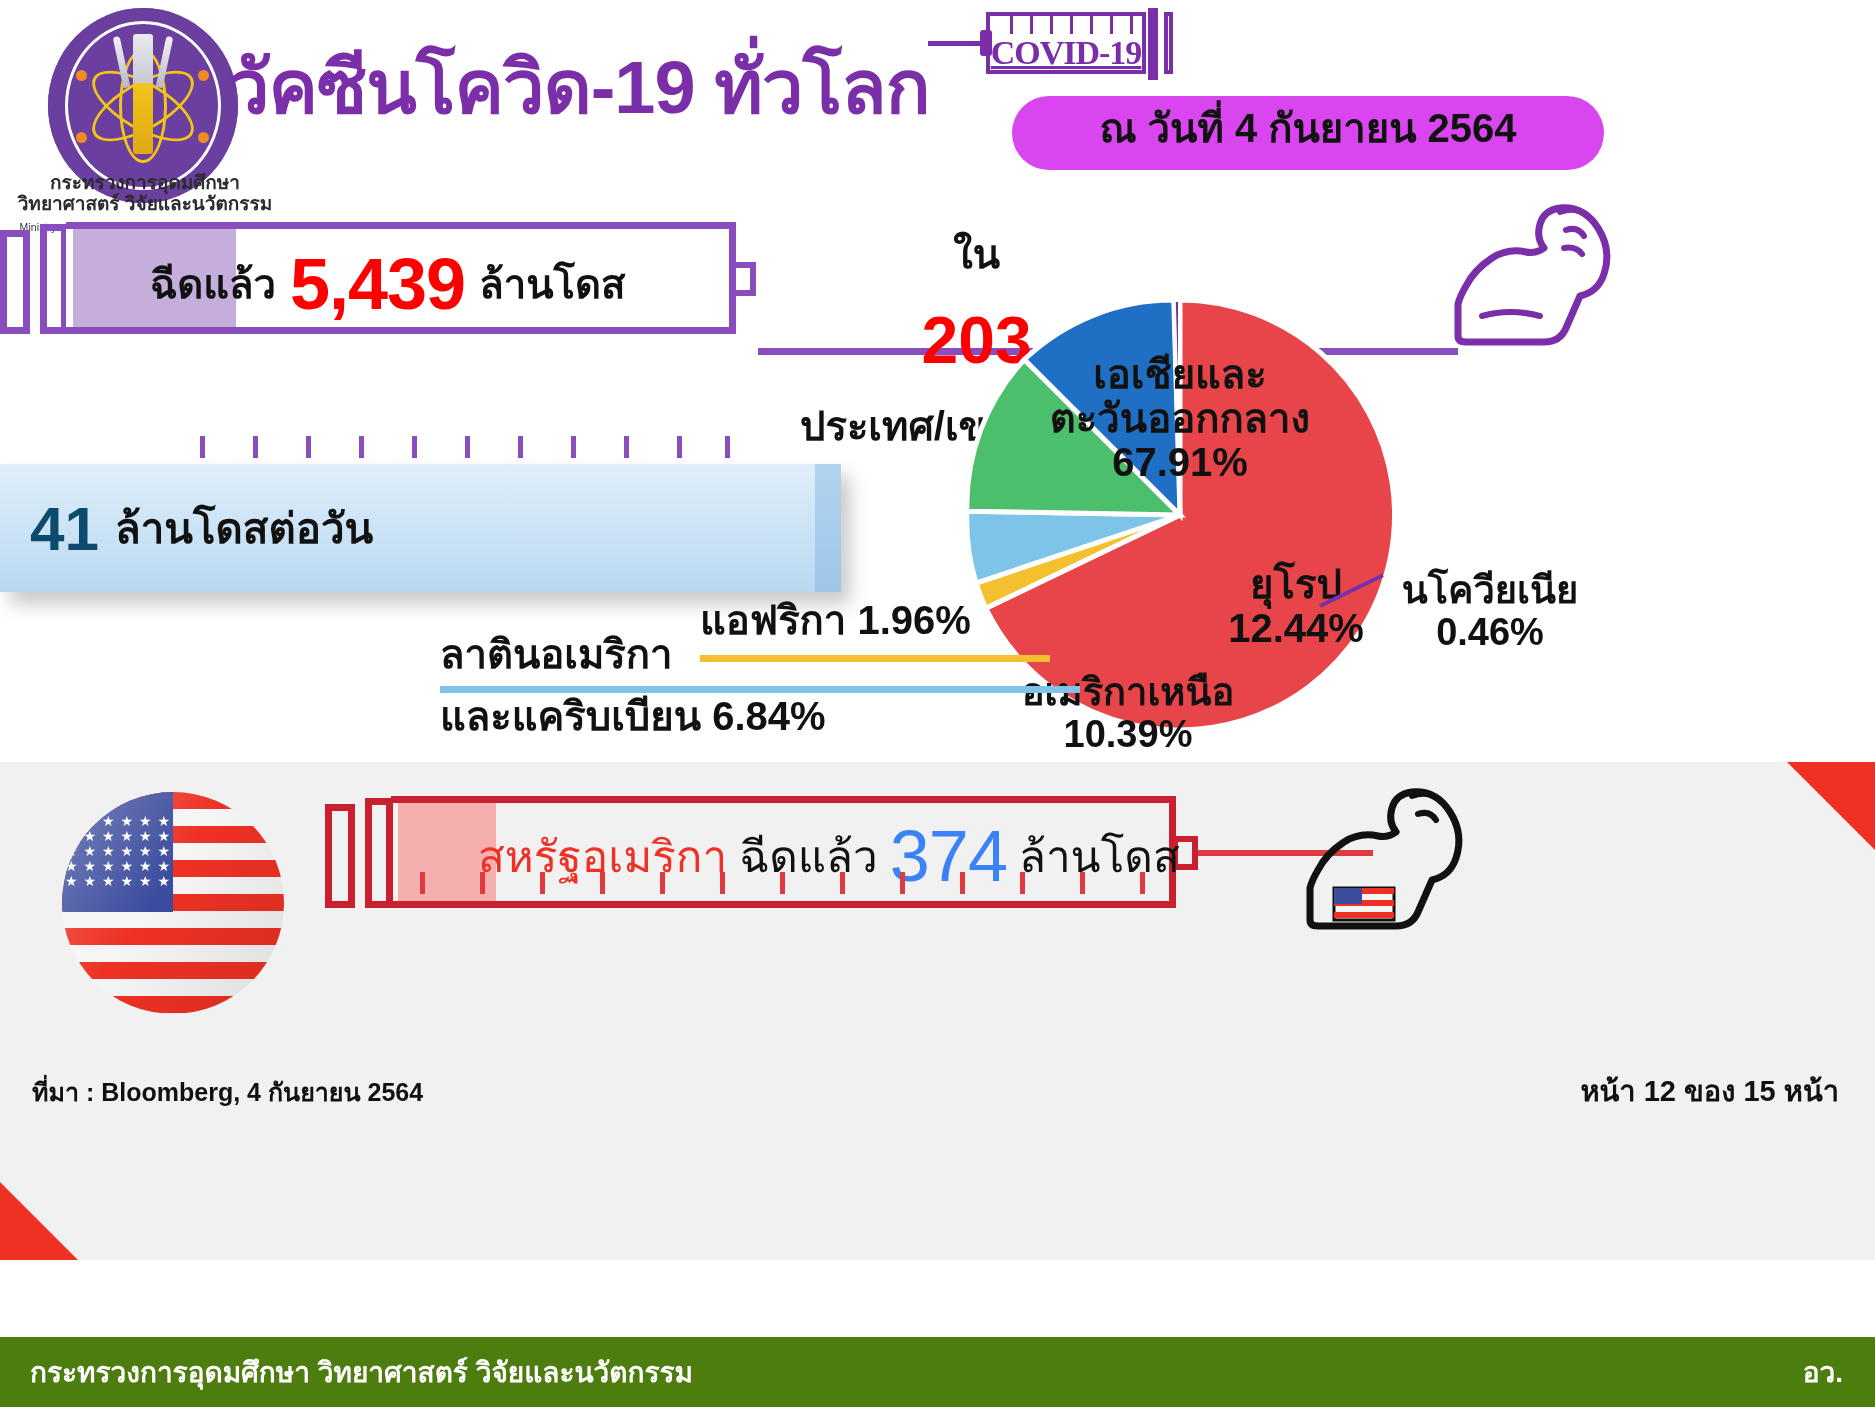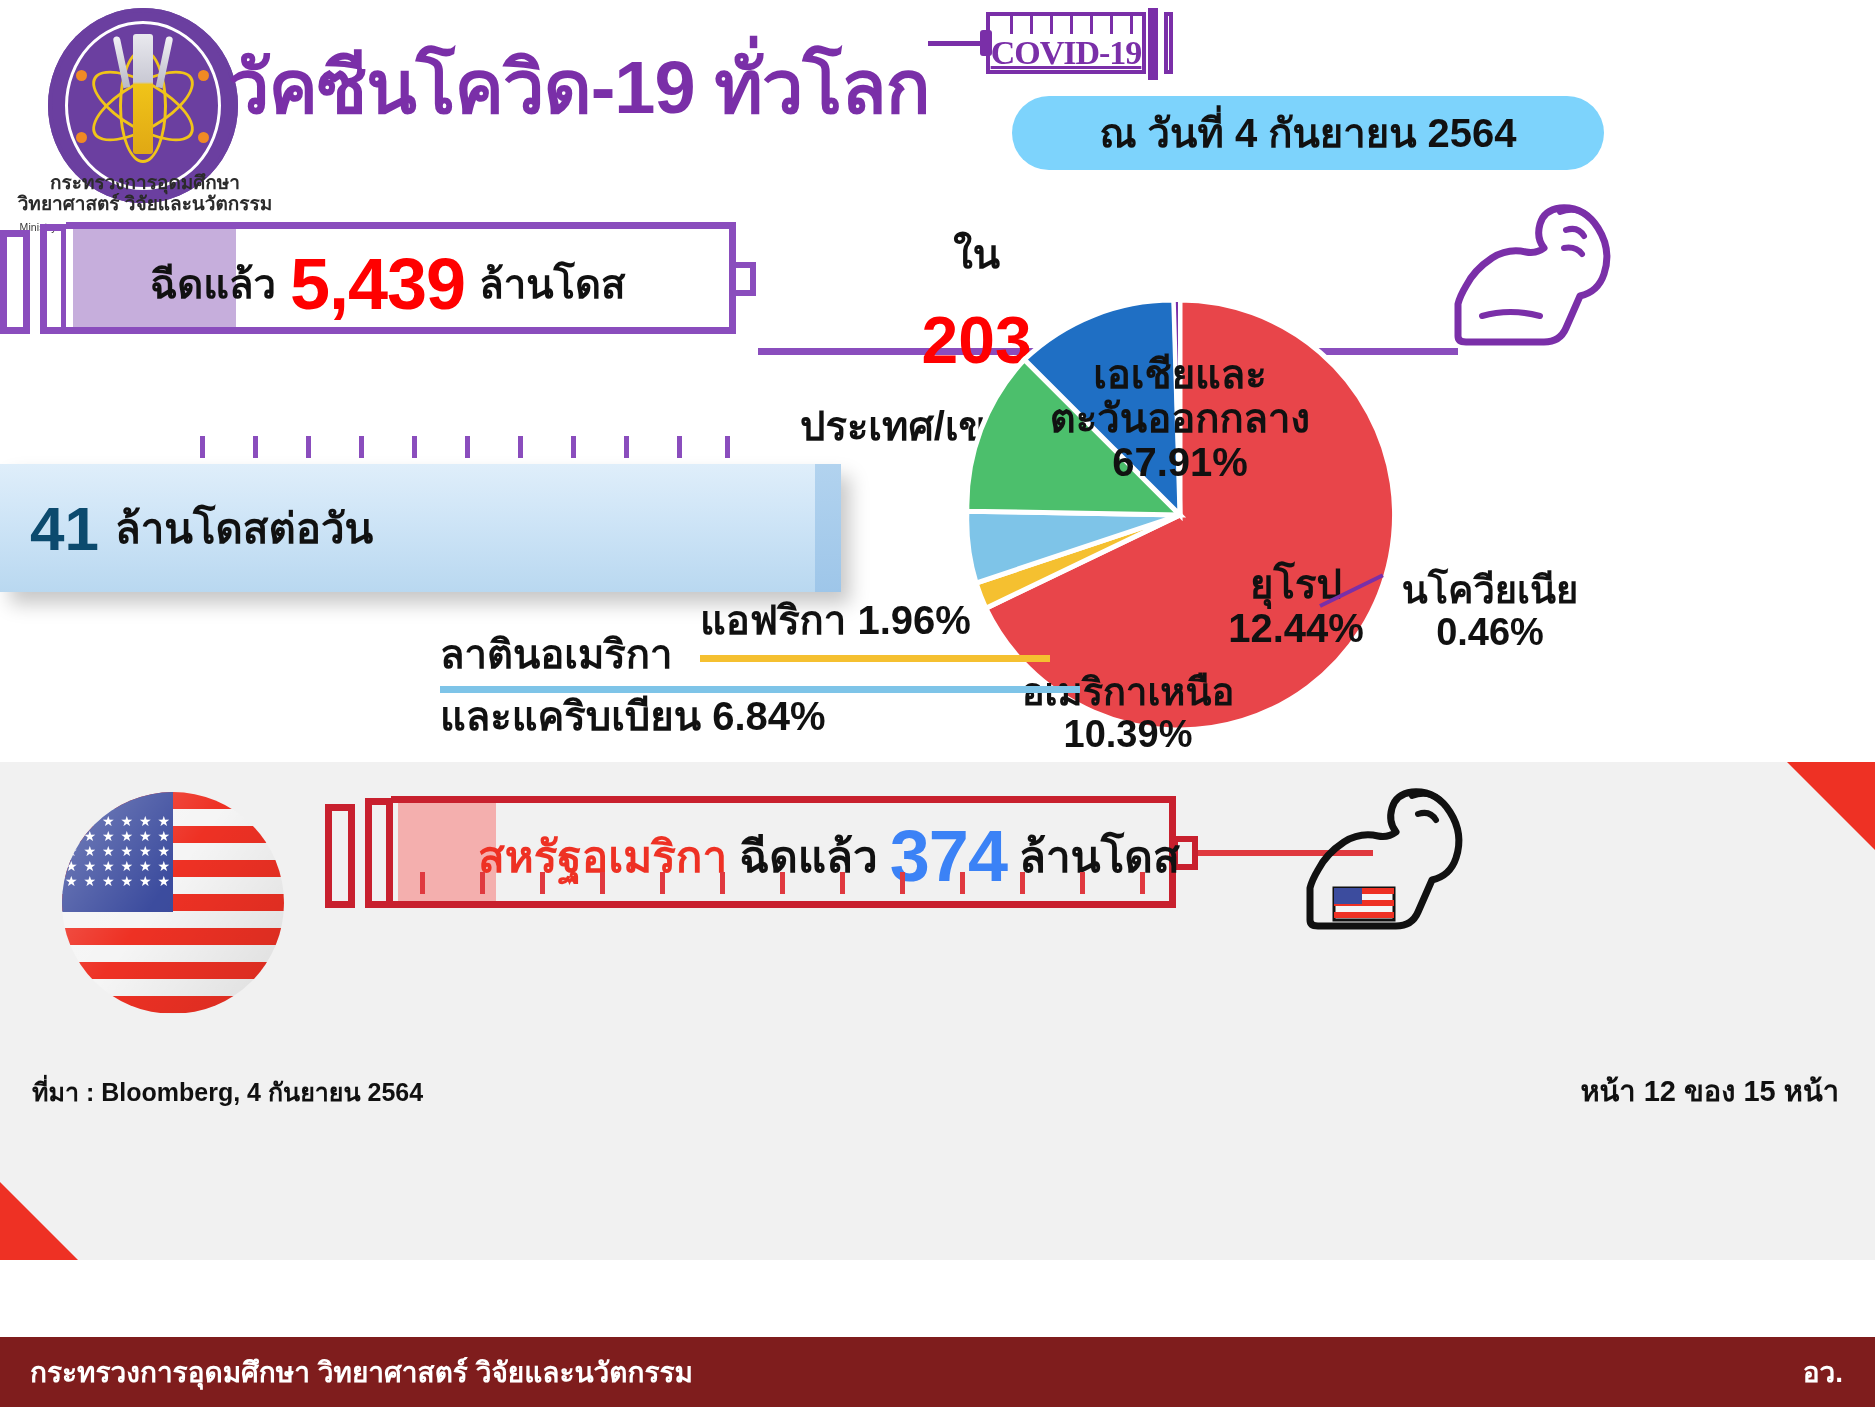--- a/index.html
+++ b/index.html
@@ -76,22 +76,22 @@
   .covid-label{
     position:absolute;left:22px;top:26px;width:152px;text-align:center;
     color:#7A2FA8;font-weight:bold;font-size:34px;letter-spacing:-1px;
     font-family:"Liberation Serif","DejaVu Serif",serif;
     text-decoration:underline;
   }
 
   
   .date-pill{
     position:absolute;left:1012px;top:96px;width:592px;height:74px;
-    background:#7dd3fc;border-radius:38px;
-    display:flex;align-items:center;justify-content:center;
+    background:#d946ef;border-radius:38px;
+    display:flex;align-items:flex-start;justify-content:center;
   }
   .date-pill span{color:#111;font-weight:bold;font-size:40px;}
 
   
   .psyr{position:absolute;left:0px;top:222px;width:760px;height:116px;}
   .psyr .plunger1{position:absolute;left:0;top:8px;width:30px;height:104px;border:7px solid #8A4DBD;box-sizing:border-box;}
   .psyr .plunger2{position:absolute;left:40px;top:2px;width:28px;height:110px;border:7px solid #8A4DBD;box-sizing:border-box;}
   .psyr .barrel{
     position:absolute;left:66px;top:0px;right:24px;height:112px;
     border:7px solid #8A4DBD;border-left:none;box-sizing:border-box;background:#fff;
@@ -172,40 +172,40 @@
   .flag-shade{position:absolute;inset:0;background:linear-gradient(125deg,rgba(255,255,255,.30) 0%,rgba(255,255,255,0) 45%,rgba(0,0,0,.10) 100%);}
 
   .rsyr{position:absolute;left:325px;top:796px;width:875px;height:116px;}
   .rsyr .plunger1{position:absolute;left:0;top:8px;width:30px;height:104px;border:7px solid #C8202E;box-sizing:border-box;}
   .rsyr .plunger2{position:absolute;left:40px;top:2px;width:28px;height:110px;border:7px solid #C8202E;box-sizing:border-box;}
   .rsyr .barrel{position:absolute;left:66px;top:0;right:24px;height:112px;border:7px solid #C8202E;border-left:none;box-sizing:border-box;background:transparent;}
   .rsyr .fill{position:absolute;left:73px;top:7px;width:98px;height:98px;background:#F4AFAE;}
   .rsyr .tip{position:absolute;right:2px;top:40px;width:26px;height:34px;border:6px solid #C8202E;box-sizing:border-box;}
   .rsyr-text{
     position:absolute;left:478px;top:818px;height:76px;
-    display:flex;align-items:center;gap:12px;font-weight:bold;white-space:nowrap;
+    display:flex;align-items:center;gap:12px;font-weight:normal;white-space:nowrap;
   }
   .rsyr-text .r{font-size:44px;color:#EE3124;}
   .rsyr-text .t{font-size:44px;color:#111;}
   .rsyr-text .n{font-size:72px;color:#3b82f6;letter-spacing:-1px;}
   .ticks-red{position:absolute;left:420px;top:872px;width:760px;height:26px;}
   .ticks-red i{position:absolute;top:0;width:5px;height:22px;background:#E0393F;}
   .rneedle{position:absolute;left:1198px;top:850px;width:175px;height:6px;background:#E0393F;}
 
   .usa-line2{
     position:absolute;left:480px;top:940px;height:80px;
     display:flex;align-items:center;gap:14px;font-weight:bold;white-space:nowrap;
   }
   .usa-line2 .t{font-size:46px;color:#111;}
   .usa-line2 .n{font-size:66px;color:#EE3124;}
 
   
   .src{position:absolute;left:32px;top:1072px;font-size:25px;font-weight:bold;color:#111;}
   .pageno{position:absolute;right:36px;top:1068px;font-size:29px;font-weight:bold;color:#111;}
-  .footbar{position:absolute;left:0;bottom:0;width:1875px;height:70px;background:#7f1d1d;display:flex;align-items:center;}
+  .footbar{position:absolute;left:0;bottom:0;width:1875px;height:70px;background:#4d7c0f;display:flex;align-items:center;}
   .footbar .left{position:absolute;left:30px;color:#fff;font-size:28px;font-weight:bold;}
   .footbar .right{position:absolute;right:32px;color:#fff;font-size:28px;font-weight:bold;}
 </style>
 </head>
 <body>
 
 <div class="stage">
 
   <div class="logo-wrap">
     <div class="logo-seal">

